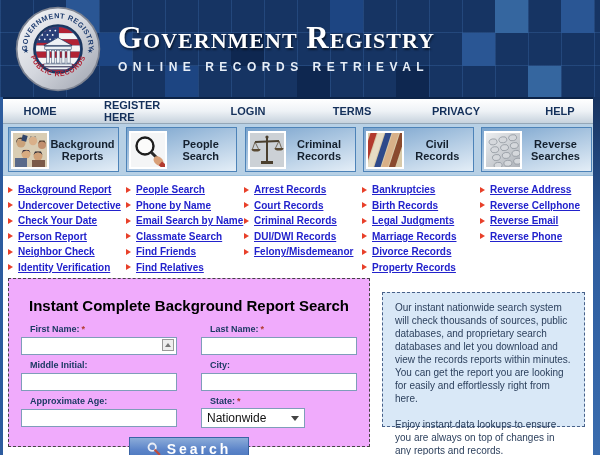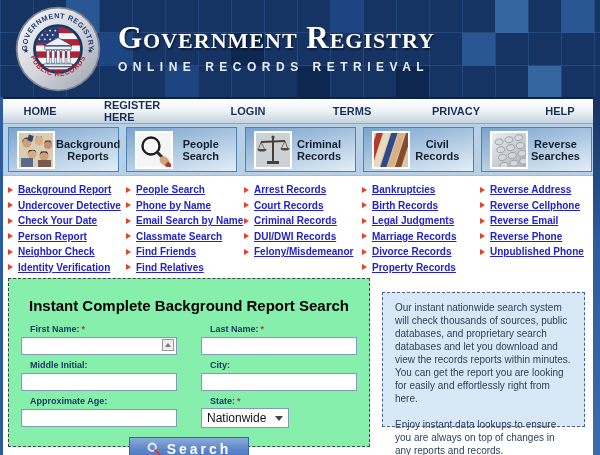--- a/index.html
+++ b/index.html
@@ -25,48 +25,48 @@
     border-top:2px solid #0c2347;border-bottom:1px solid #94a7b8;display:flex;gap:24px;}
   .nav-item{flex:1;display:flex;align-items:center;justify-content:center;
     font-size:11px;font-weight:700;color:#14305a;cursor:pointer;}
 
   
   .band{position:absolute;top:124px;left:0;width:600px;height:52px;background:#b7d0e5;
     border-bottom:1px solid #9cc0dc;display:flex;align-items:center;justify-content:space-between;
     padding:0 8px;box-sizing:border-box;}
   .cat-box{width:111px;height:45px;border:1px solid #4d83b8;box-sizing:border-box;cursor:pointer;
     background:linear-gradient(165deg,#79a3cd 0%,#a9c5e0 45%,#e4eef7 100%);
-    display:flex;align-items:center;padding:8px;}
+    display:flex;align-items:center;padding:2px;}
   .cat-img{width:38px;height:38px;border:2px solid #fff;box-sizing:border-box;flex:none;background:#ddd;}
   .cat-img svg{display:block;}
   .cat-label{flex:1;text-align:center;font-size:11px;font-weight:700;color:#14202e;line-height:12px;padding:0 1px;}
 
   
   .links{position:absolute;top:176px;left:0;width:600px;height:100px;background:#fff;
     display:flex;justify-content:space-between;padding:8px 8px 0;box-sizing:border-box;}
   .link-col{width:112px;}
   .link{display:flex;align-items:center;height:11px;margin-bottom:4.5px;white-space:nowrap;cursor:pointer;}
   .arrow{width:0;height:0;border-left:5px solid #e8402a;border-top:3px solid transparent;
     border-bottom:3px solid transparent;margin-right:5px;flex:none;}
   .link span.txt{font-size:10px;font-weight:700;color:#2222cc;text-decoration:underline;}
 
   
   .form-box{position:absolute;left:8px;top:278px;width:362px;height:169px;border:1px dashed #444;
-    background:#86efac;box-sizing:border-box;padding:4px 12px;}
+    background:#f0abfc;box-sizing:border-box;padding:4px 12px;}
   .form-title{font-size:15px;font-weight:700;color:#000;text-align:center;margin:14px 0 10px;}
   .fields{display:grid;grid-template-columns:1fr 1fr;column-gap:24px;row-gap:5px;}
   .field label{display:block;font-size:9px;font-weight:700;color:#1c3a63;margin-bottom:2px;padding-left:9px;}
   .req{color:#b23a2e;margin-left:2px;}
   .field input{width:100%;height:18px;border:1px solid #7f9db9;box-sizing:border-box;font-size:11px;padding:1px 3px;}
   .input-wrap{position:relative;}
   .autofill-ic{position:absolute;right:3px;top:3px;width:12px;height:12px;border:1px solid #999;
     background:#eee;box-sizing:border-box;display:flex;align-items:center;justify-content:center;}
   .autofill-ic i{display:block;width:0;height:0;border-bottom:4px solid #777;
     border-left:3px solid transparent;border-right:3px solid transparent;}
-  .state-select{width:88px;height:20px;border:1px solid #7f9db9;background:#fff;box-sizing:border-box;
+  .state-select{width:104px;height:20px;border:1px solid #7f9db9;background:#fff;box-sizing:border-box;
     display:flex;align-items:center;justify-content:space-between;padding:0 5px;cursor:pointer;}
   .state-select .val{font-size:12px;color:#111;}
   .caret{width:0;height:0;border-top:5px solid #444;border-left:4px solid transparent;border-right:4px solid transparent;}
   .search-btn{width:120px;height:23px;margin:9px auto 0;display:flex;align-items:center;justify-content:center;
     gap:6px;cursor:pointer;border:1px solid #3a64a6;box-sizing:border-box;
     background:linear-gradient(180deg,#8cacd9 0%,#5d85c9 55%,#4a76bd 100%);}
   .search-btn .lbl{color:#fff;font-size:14px;font-weight:700;letter-spacing:3px;}
 
   
   .info-box{position:absolute;left:382px;top:292px;width:203px;height:135px;background:#d9e8f7;
@@ -388,24 +388,20 @@
           <span class="txt">Reverse Cellphone</span>
         </div>
       <div class="link">
           <i class="arrow"></i>
           <span class="txt">Reverse Email</span>
         </div>
       <div class="link">
           <i class="arrow"></i>
           <span class="txt">Reverse Phone</span>
         </div>
-      <div class="link">
-          <i class="arrow"></i>
-          <span class="txt">Unpublished Phone</span>
-        </div>
     </div>
   </div>
 
   <div class="form-box">
     <div class="form-title">Instant Complete Background Report Search</div>
     <div class="fields">
       <div class="field">
         <label><span>First Name:</span><span class="req">*</span></label>
         <span class="input-wrap">
           <input type="text" style="">

